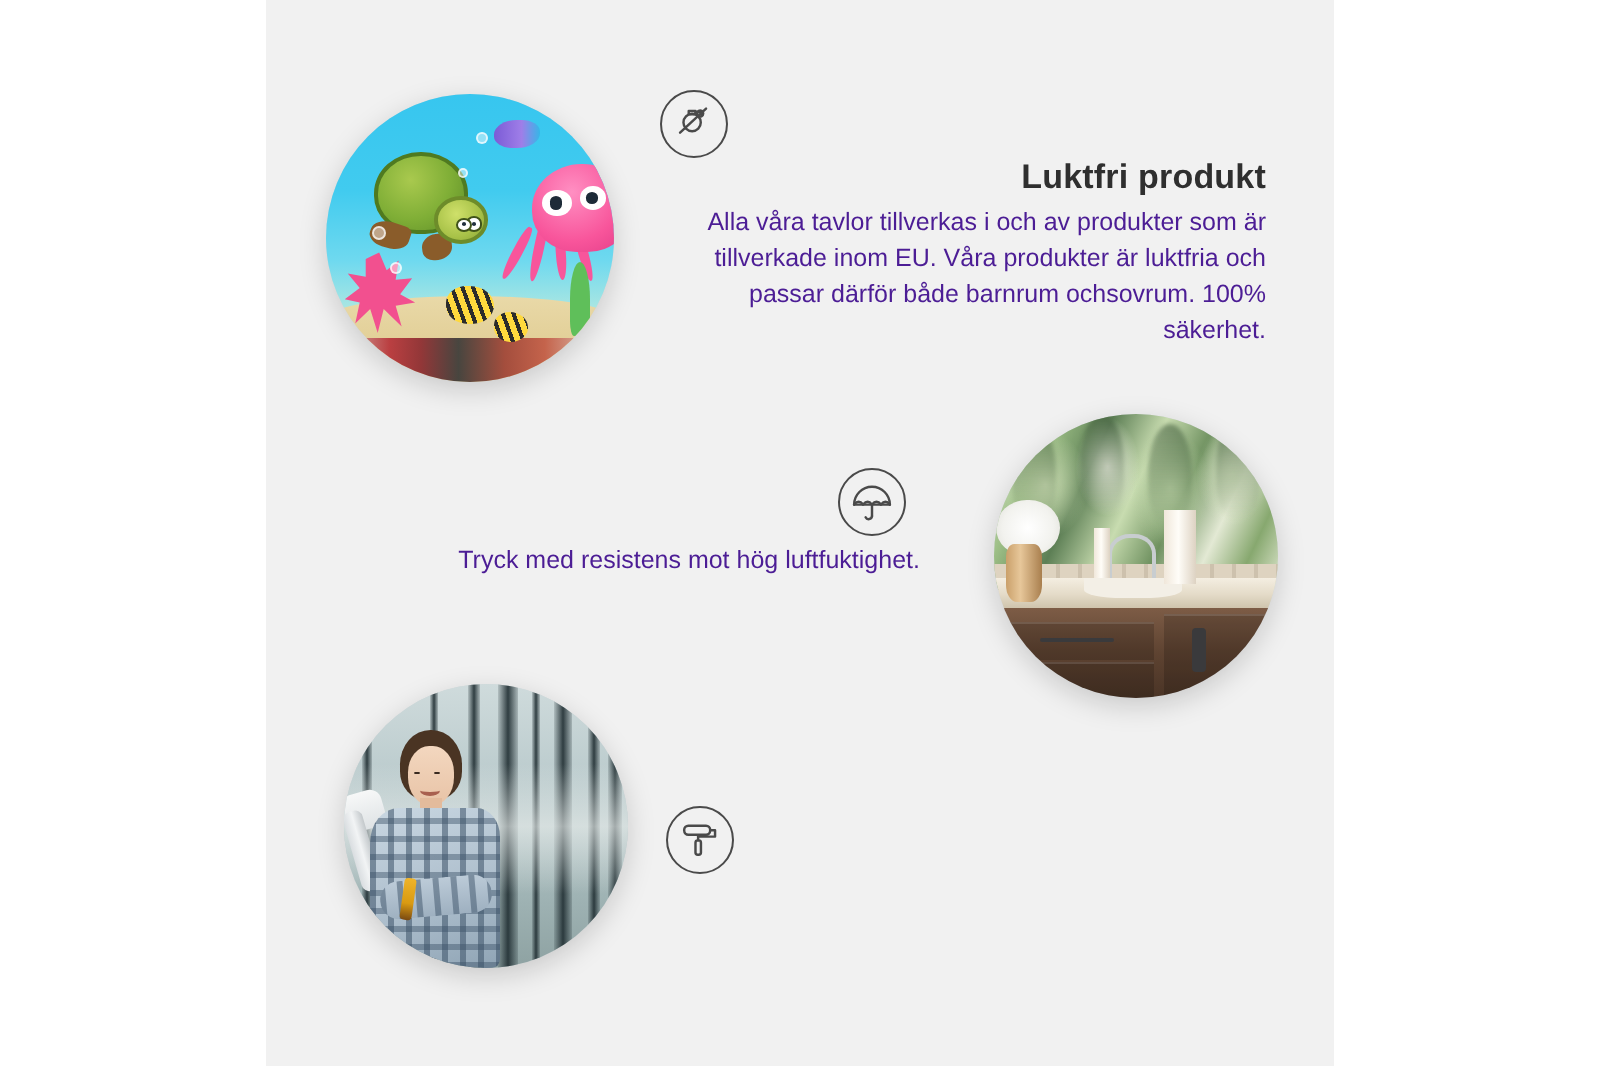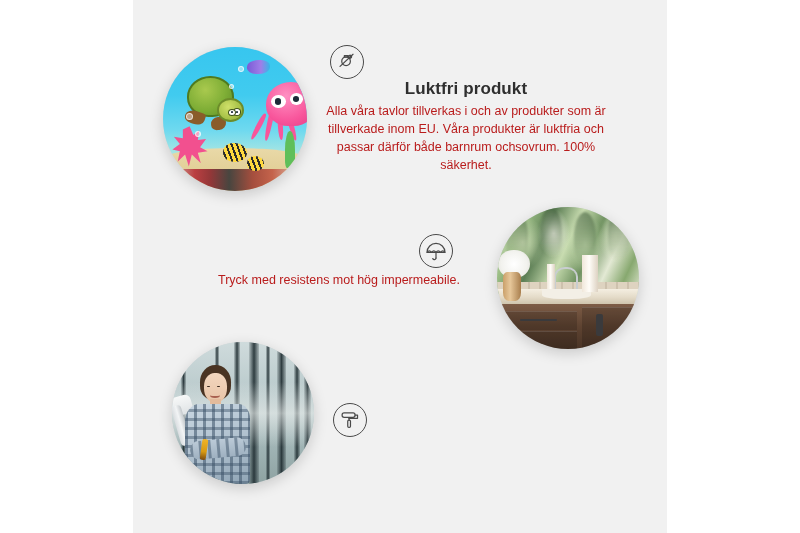--- a/index.html
+++ b/index.html
@@ -291,28 +291,28 @@
     margin: 0;
     font-size: 17px;
     font-weight: bold;
     color: #2f2f2f;
     letter-spacing: .1px;
     line-height: 1.25;
   }
   .feat-desc {
     margin: 4px 0 0 0;
     font-size: 12.5px;
-    color: #b91c1c;
+    color: #4c1d95;
     line-height: 1.42;
   }
 
   
   #photo-1 { left: 163px; top: 47px;  width: 144px; height: 144px; }
   #icon-1  { left: 330px; top: 45px; }
-  #txt-1   { left: 321px; top: 78px;  width: 290px; text-align: center; }
+  #txt-1   { left: 343px; top: 78px;  width: 290px; text-align: right; }
 
   #icon-2  { left: 419px; top: 234px; }
   #txt-2   { left: 160px; top: 268px; width: 300px; text-align: right; }
   #photo-2 { left: 497px; top: 207px; width: 142px; height: 142px; }
 
   #photo-3 { left: 172px; top: 342px; width: 142px; height: 142px; }
   #icon-3  { left: 333px; top: 403px; }
 </style>
 </head>
 <body>
@@ -389,21 +389,21 @@
 
       <path d="M7.5 18.4 q2.4 -3 4.8 0 q2.4 -3 4.7 0 q2.4 -3 4.8 0 q2.4 -3 4.7 0"></path>
 
       <path d="M17 18.4 v6.1"></path>
 
       <path d="M17 24.5 a1.8 1.8 0 0 1 -3.4 .6"></path>
     </svg>
   </div>
 
   <div class="txt" id="txt-2">
-    <p class="feat-desc">Tryck med resistens mot hög impermeabile.</p>
+    <p class="feat-desc">Tryck med resistens mot hög luftfuktighet.</p>
   </div>
 
   <div class="photo" id="photo-2">
     <div class="scene">
       <div class="bath-wall">
         <div class="frond" style="left:6%;top:4%;"></div>
         <div class="frond" style="left:30%;top:0%;"></div>
         <div class="frond" style="left:54%;top:6%;"></div>
         <div class="frond" style="left:78%;top:2%;"></div>
       </div>

